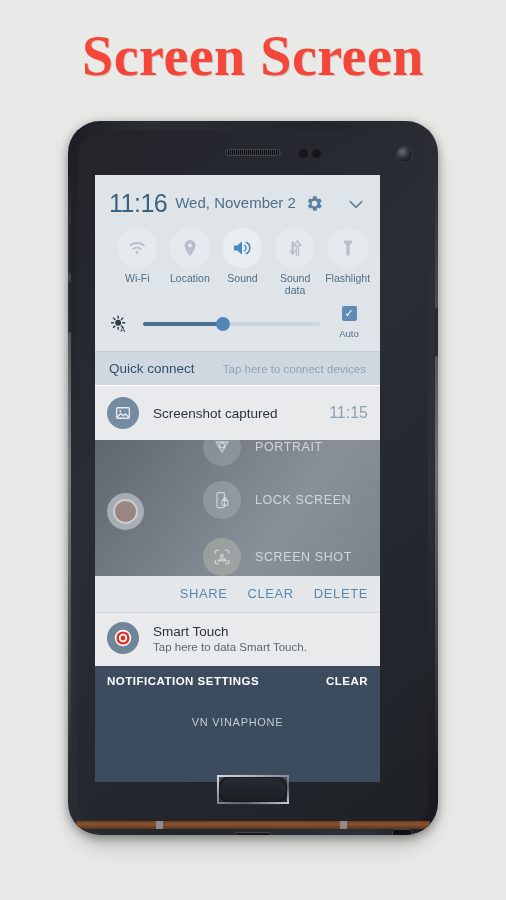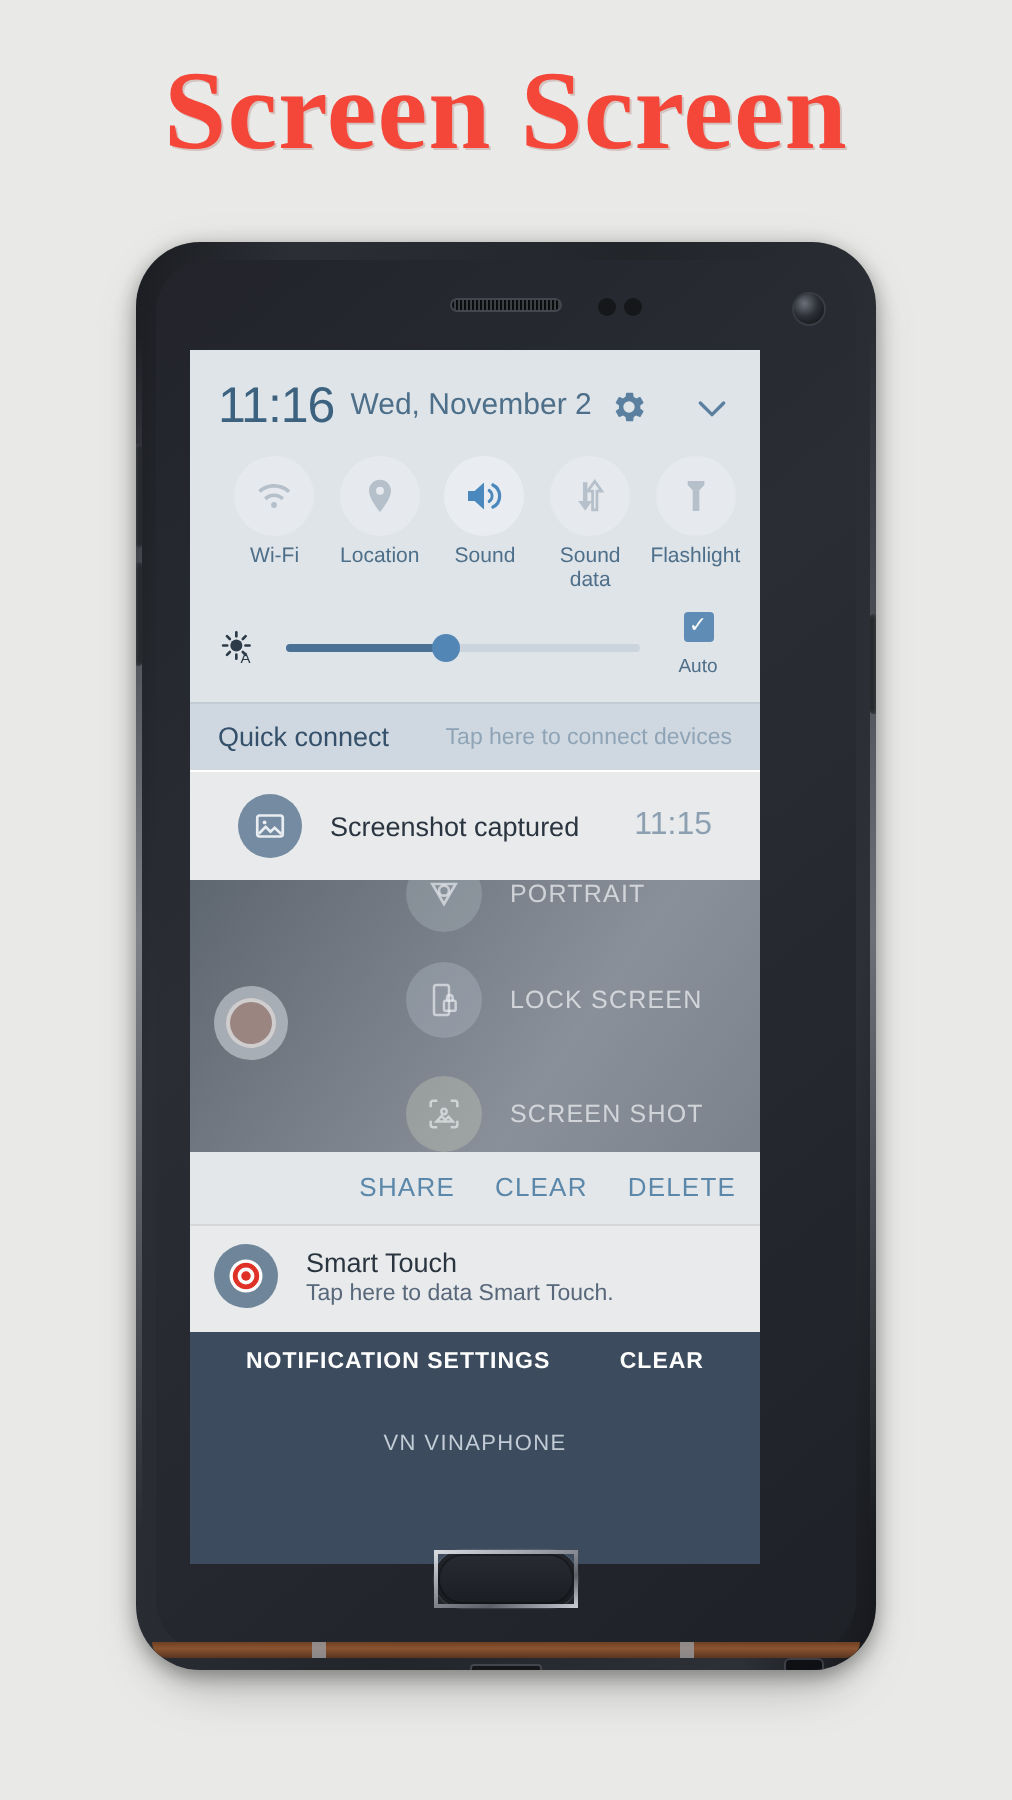--- a/index.html
+++ b/index.html
@@ -204,21 +204,21 @@
     background: #cfd8e0; padding: 9px 14px;
     display: flex; align-items: center;
     border-top: 1px solid #c3ccd5;
   }
   .qc-title { font-size: 13.5px; color: #34506a; }
   .qc-hint { font-size: 11.5px; color: #8fa4b6; margin-left: auto; }
 
   
   .notif-shot {
     background: #e8eaec; display: flex; align-items: center;
-    padding: 11px 24px; border-top: 1px solid #fff;
+    padding: 11px 12px; border-top: 1px solid #fff;
   }
   .notif-avatar {
     width: 32px; height: 32px; border-radius: 50%;
     background: #748ba1; display: flex; align-items: center; justify-content: center;
     color: #e9edf1; flex: 0 0 auto;
   }
   .notif-title { font-size: 13.5px; color: #2b3540; margin-left: 14px; }
   .notif-time { font-size: 16px; color: #8da0b1; margin-left: auto; }
 
   
@@ -276,21 +276,21 @@
     background: #6f8599; display: flex; align-items: center; justify-content: center;
     flex: 0 0 auto;
   }
   .smart-text { margin-left: 14px; }
   .smart-title { font-size: 13.5px; color: #2b3540; }
   .smart-sub { font-size: 11.5px; color: #58677a; margin-top: 2px; }
 
   
   .bottom-bar {
     background: #3c4b5d; display: flex; align-items: flex-start;
-    padding: 9px 28px; border-top: 2px solid #e8eaec; gap: 23px;
+    padding: 9px 12px; border-top: 2px solid #e8eaec; gap: 23px;
   }
   .bottom-left { font-size: 11.5px; color: #fff; letter-spacing: 0.5px; font-weight: bold;}
   .bottom-right { font-size: 11.5px; color: #fff; letter-spacing: 0.5px; margin-left: auto; font-weight: bold;}
   .carrier-zone {
     background: #3c4b5d; height: 52px;
     display: flex; align-items: center; justify-content: center;
   }
   .carrier { font-size: 11px; color: #c2ccd6; letter-spacing: 0.7px; }
   .screen-filler { background: #3c4b5d; flex: 1; }
 

